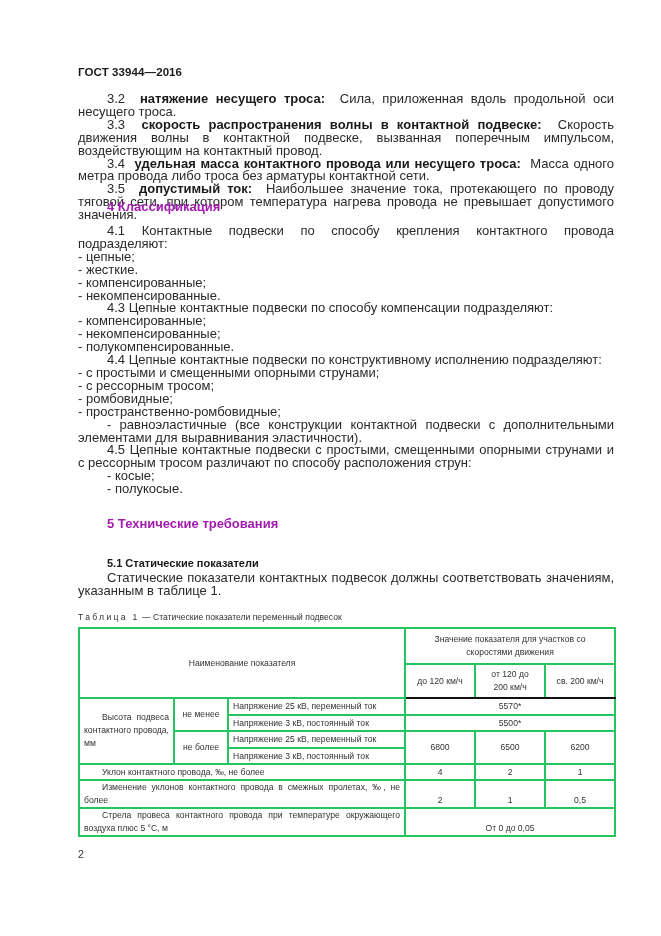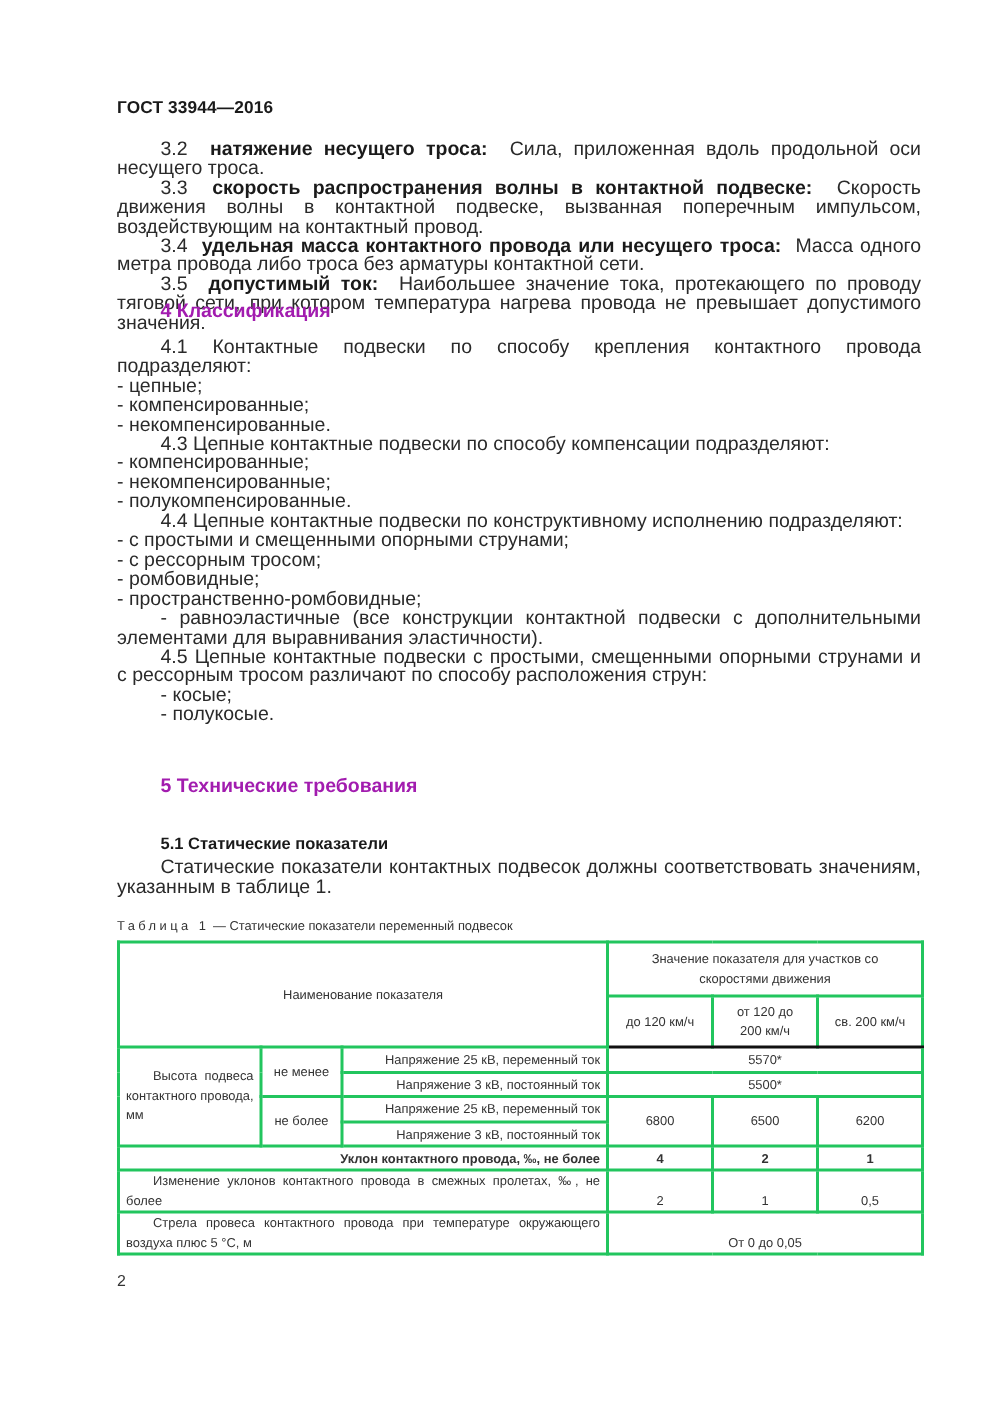--- a/index.html
+++ b/index.html
@@ -13,21 +13,21 @@
   .p.ind { text-indent: 29px; }
   .b { font-weight: bold; color: #1a1a1a; }
   .h1 { position: absolute; left: 107px; font-size: 13px; font-weight: bold; color: #a21caf; }
   .h2 { position: absolute; left: 107px; font-size: 11px; font-weight: bold; color: #1a1a1a; }
   .caption { position: absolute; left: 78px; top: 612px; font-size: 8.6px; color: #333; }
   .caption .sp { letter-spacing: 2.3px; }
   table.t1 { position: absolute; left: 78px; top: 627px; width: 536px; border-collapse: collapse;
              font-size: 8.6px; color: #333; table-layout: fixed; }
   table.t1 td { border: 2px solid #22c55e; padding: 0 4px; text-align: center; vertical-align: middle; line-height: 13px; }
   table.t1 tr.hdr-bottom td { border-bottom: 2.5px solid #111; }
-  table.t1 td.left { text-align: right; }
+  table.t1 td.left { text-align: left; }
   table.t1 td.just { text-align: justify; text-indent: 18px; }
   .pagenum { position: absolute; left: 78px; top: 848px; font-size: 10.6px; color: #333; }
 </style>
 </head>
 <body>
 
 <div class="page">
 
   <div class="header-code">ГОСТ 33944—2016</div>
 
@@ -36,20 +36,21 @@
     <p class="p"><span>3.3</span>&nbsp; <span class="b">скорость распространения волны в контактной подвеске:</span>&nbsp; <span>Скорость движения волны в контактной подвеске, вызванная поперечным импульсом, воздействующим на контактный провод.</span></p>
     <p class="p"><span>3.4</span>&nbsp; <span class="b">удельная масса контактного провода или несущего троса:</span>&nbsp; <span>Масса одного метра провода либо троса без арматуры контактной сети.</span></p>
     <p class="p"><span>3.5</span>&nbsp; <span class="b">допустимый ток:</span>&nbsp; <span>Наибольшее значение тока, протекающего по проводу тяговой сети, при котором температура нагрева провода не превышает допустимого значения.</span></p>
   </div>
 
   <div class="h1" style="top:199px;">4 Классификация</div>
 
   <div class="body-block" style="top:225px;">
     <p class="p">4.1 Контактные подвески по способу крепления контактного провода подразделяют:</p>
     <p class="p noind">- цепные;</p>
+    <p class="p noind">- жесткие.</p>
     <p class="p noind">- компенсированные;</p>
     <p class="p noind">- некомпенсированные.</p>
     <p class="p">4.3 Цепные контактные подвески по способу компенсации подразделяют:</p>
     <p class="p noind">- компенсированные;</p>
     <p class="p noind">- некомпенсированные;</p>
     <p class="p noind">- полукомпенсированные.</p>
     <p class="p">4.4 Цепные контактные подвески по конструктивному исполнению подразделяют:</p>
     <p class="p noind">- с простыми и смещенными опорными струнами;</p>
     <p class="p noind">- с рессорным тросом;</p>
     <p class="p noind">- ромбовидные;</p>
@@ -100,21 +101,21 @@
     <tr style="height:17px;">
       <td rowspan="2">не более</td>
       <td class="left">Напряжение 25 кВ, переменный ток</td>
       <td rowspan="2">6800</td>
       <td rowspan="2">6500</td>
       <td rowspan="2">6200</td>
     </tr>
     <tr style="height:16px;">
       <td class="left">Напряжение 3 кВ, постоянный ток</td>
     </tr>
-    <tr style="height:16px;font-weight:bold;">
+    <tr style="height:16px;">
       <td colspan="3" class="left" style="padding-left:22px;">Уклон контактного провода, ‰, не более</td>
       <td>4</td>
       <td>2</td>
       <td>1</td>
     </tr>
     <tr style="height:28px;">
       <td colspan="3" class="just">Изменение уклонов контактного провода в смежных пролетах, ‰, не более</td>
       <td style="vertical-align:bottom;">2</td>
       <td style="vertical-align:bottom;">1</td>
       <td style="vertical-align:bottom;">0,5</td>

